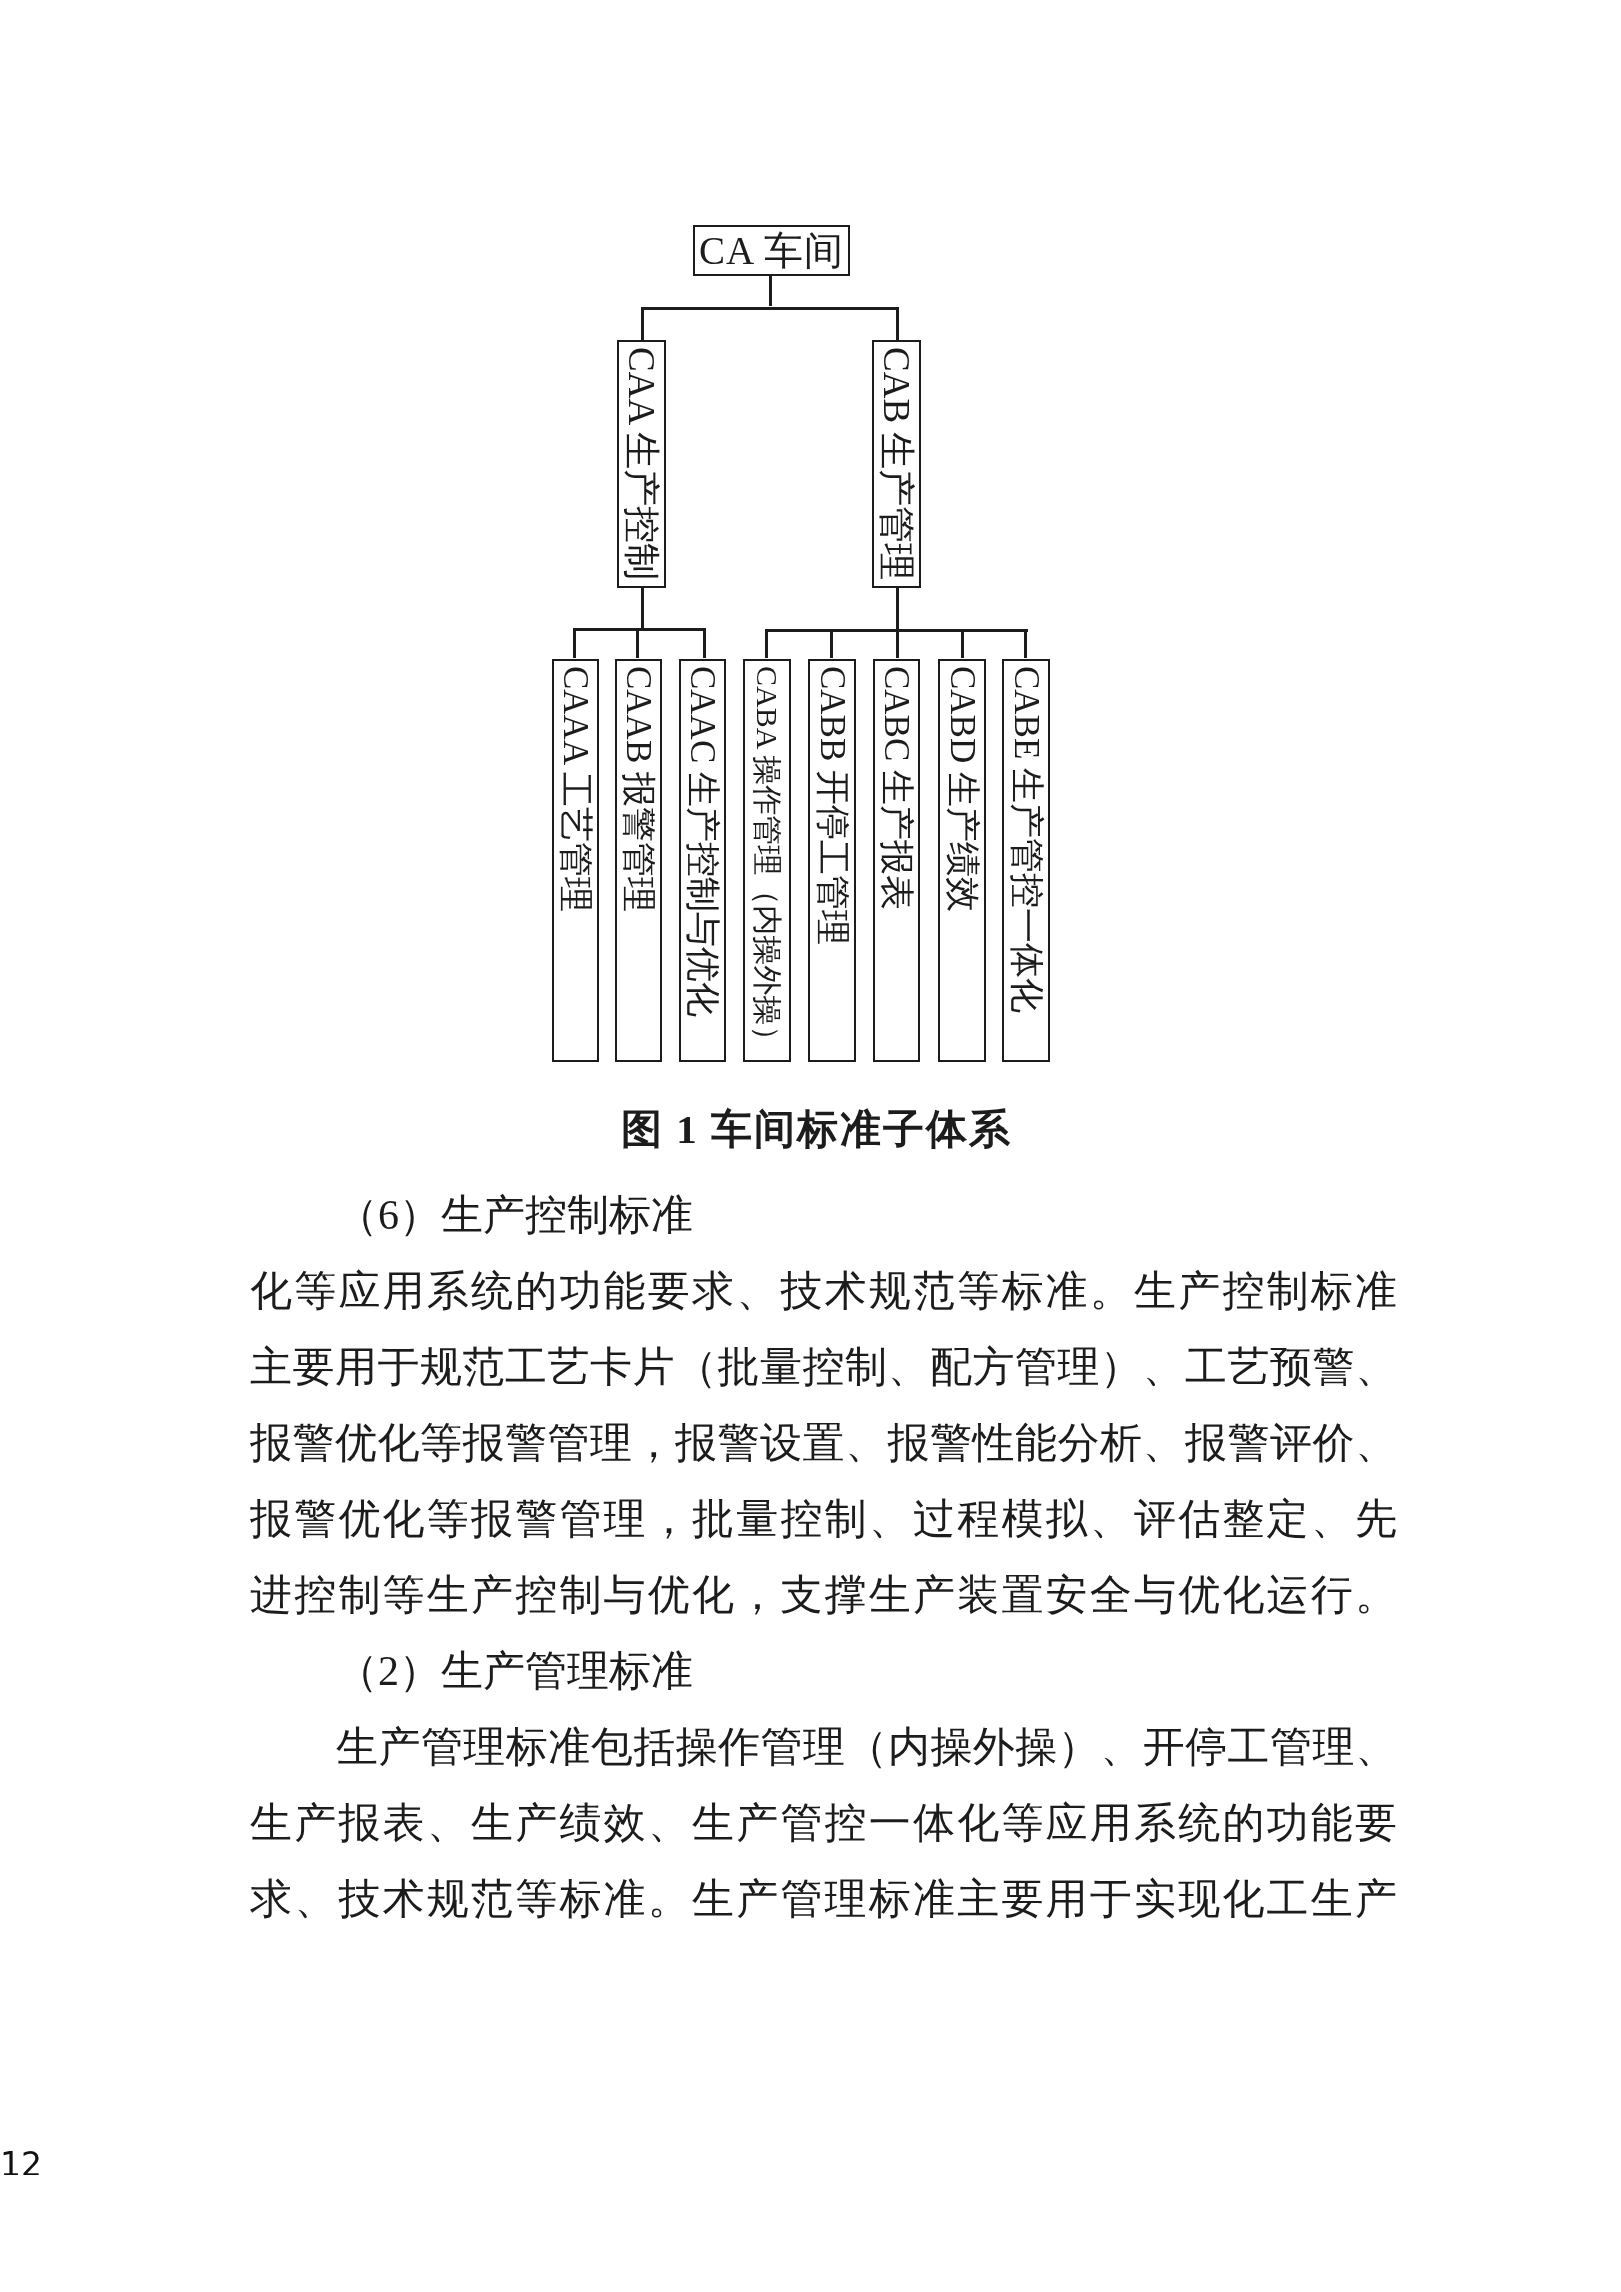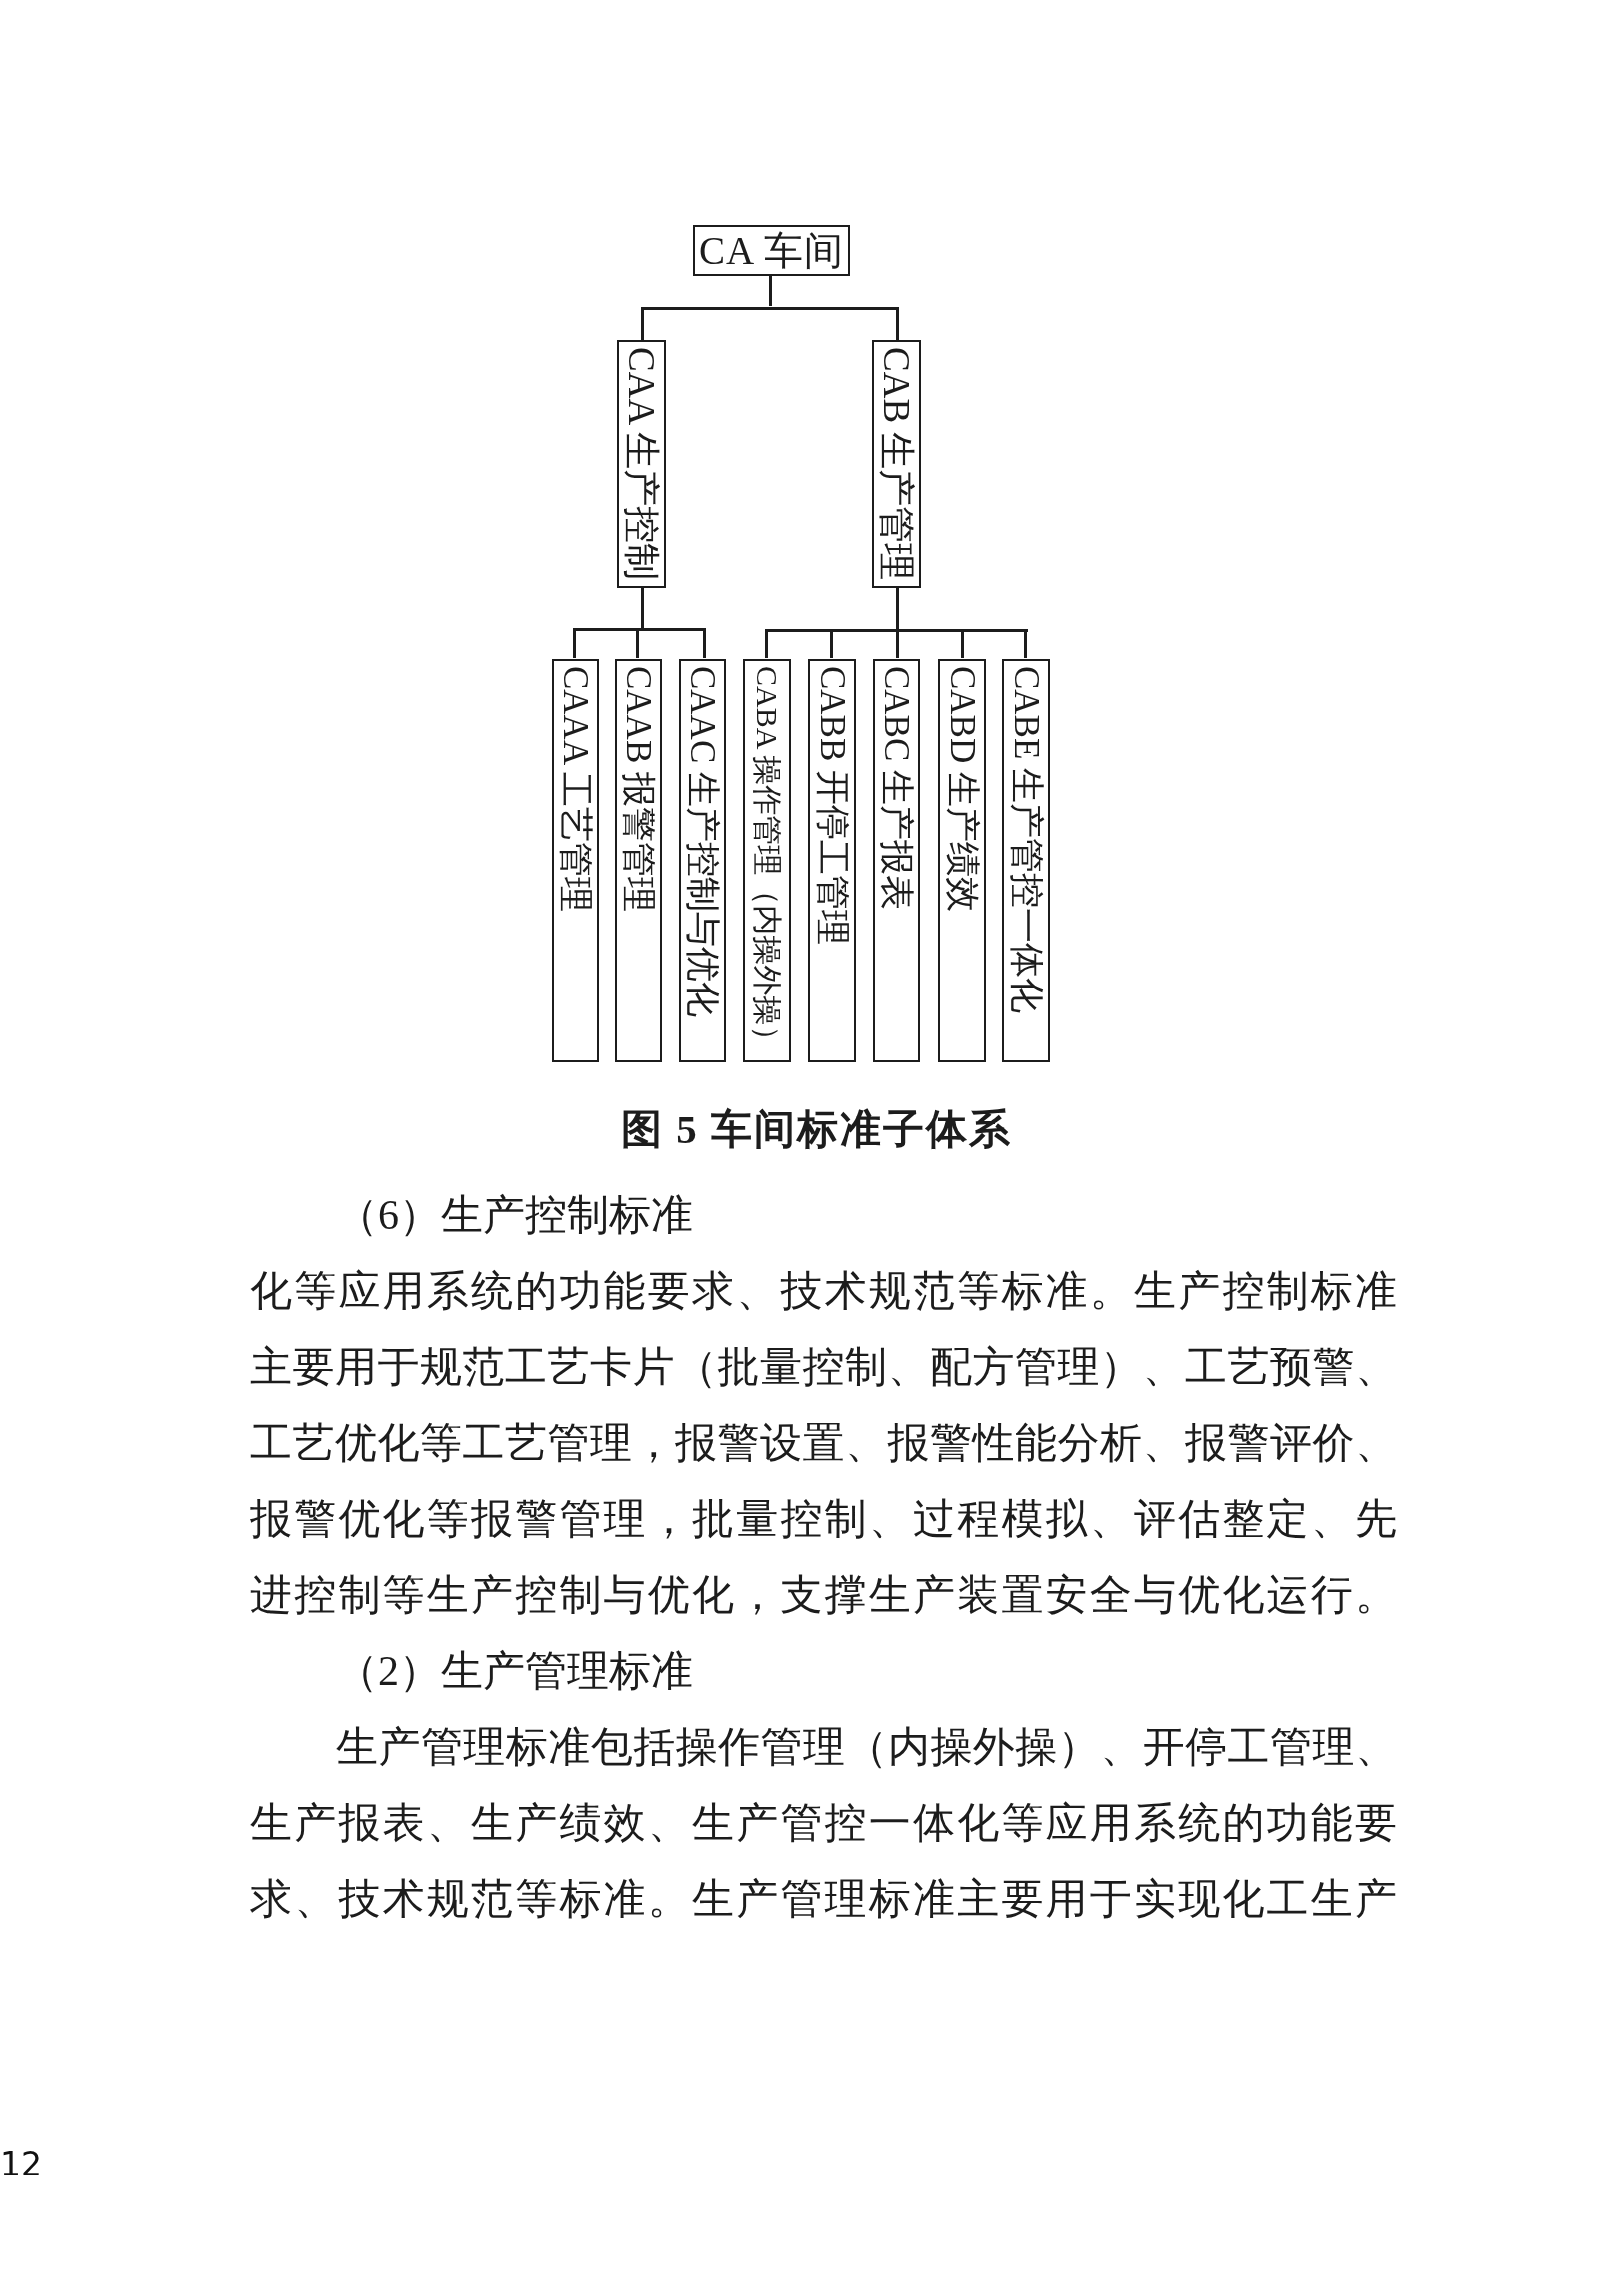--- a/index.html
+++ b/index.html
@@ -127,28 +127,28 @@
     <div class="node vnode leaf" style="left:873px; top:659px; width:47px; height:403px;">
       <span class="vtext">CABC 生产报表</span>
     </div>
     <div class="node vnode leaf" style="left:938px; top:659px; width:48px; height:403px;">
       <span class="vtext">CABD 生产绩效</span>
     </div>
     <div class="node vnode leaf" style="left:1002px; top:659px; width:48px; height:403px;">
       <span class="vtext">CABE 生产管控一体化</span>
     </div>
 
-    <div class="caption">图 5 车间标准子体系</div>
+    <div class="caption">图 1 车间标准子体系</div>
   </div>
 
   <div class="bodytext">
     <div class="tline heading">（6）生产控制标准</div>
     <div class="tline">化等应用系统的功能要求、技术规范等标准。生产控制标准</div>
     <div class="tline">主要用于规范工艺卡片（批量控制、配方管理）、工艺预警、</div>
-    <div class="tline">工艺优化等工艺管理，报警设置、报警性能分析、报警评价、</div>
+    <div class="tline">报警优化等报警管理，报警设置、报警性能分析、报警评价、</div>
     <div class="tline">报警优化等报警管理，批量控制、过程模拟、评估整定、先</div>
     <div class="tline">进控制等生产控制与优化，支撑生产装置安全与优化运行。</div>
     <div class="tline heading">（2）生产管理标准</div>
     <div class="tline para-start">生产管理标准包括操作管理（内操外操）、开停工管理、</div>
     <div class="tline">生产报表、生产绩效、生产管控一体化等应用系统的功能要</div>
     <div class="tline">求、技术规范等标准。生产管理标准主要用于实现化工生产</div>
   </div>
 
   <div class="pagenum">12</div>
 

